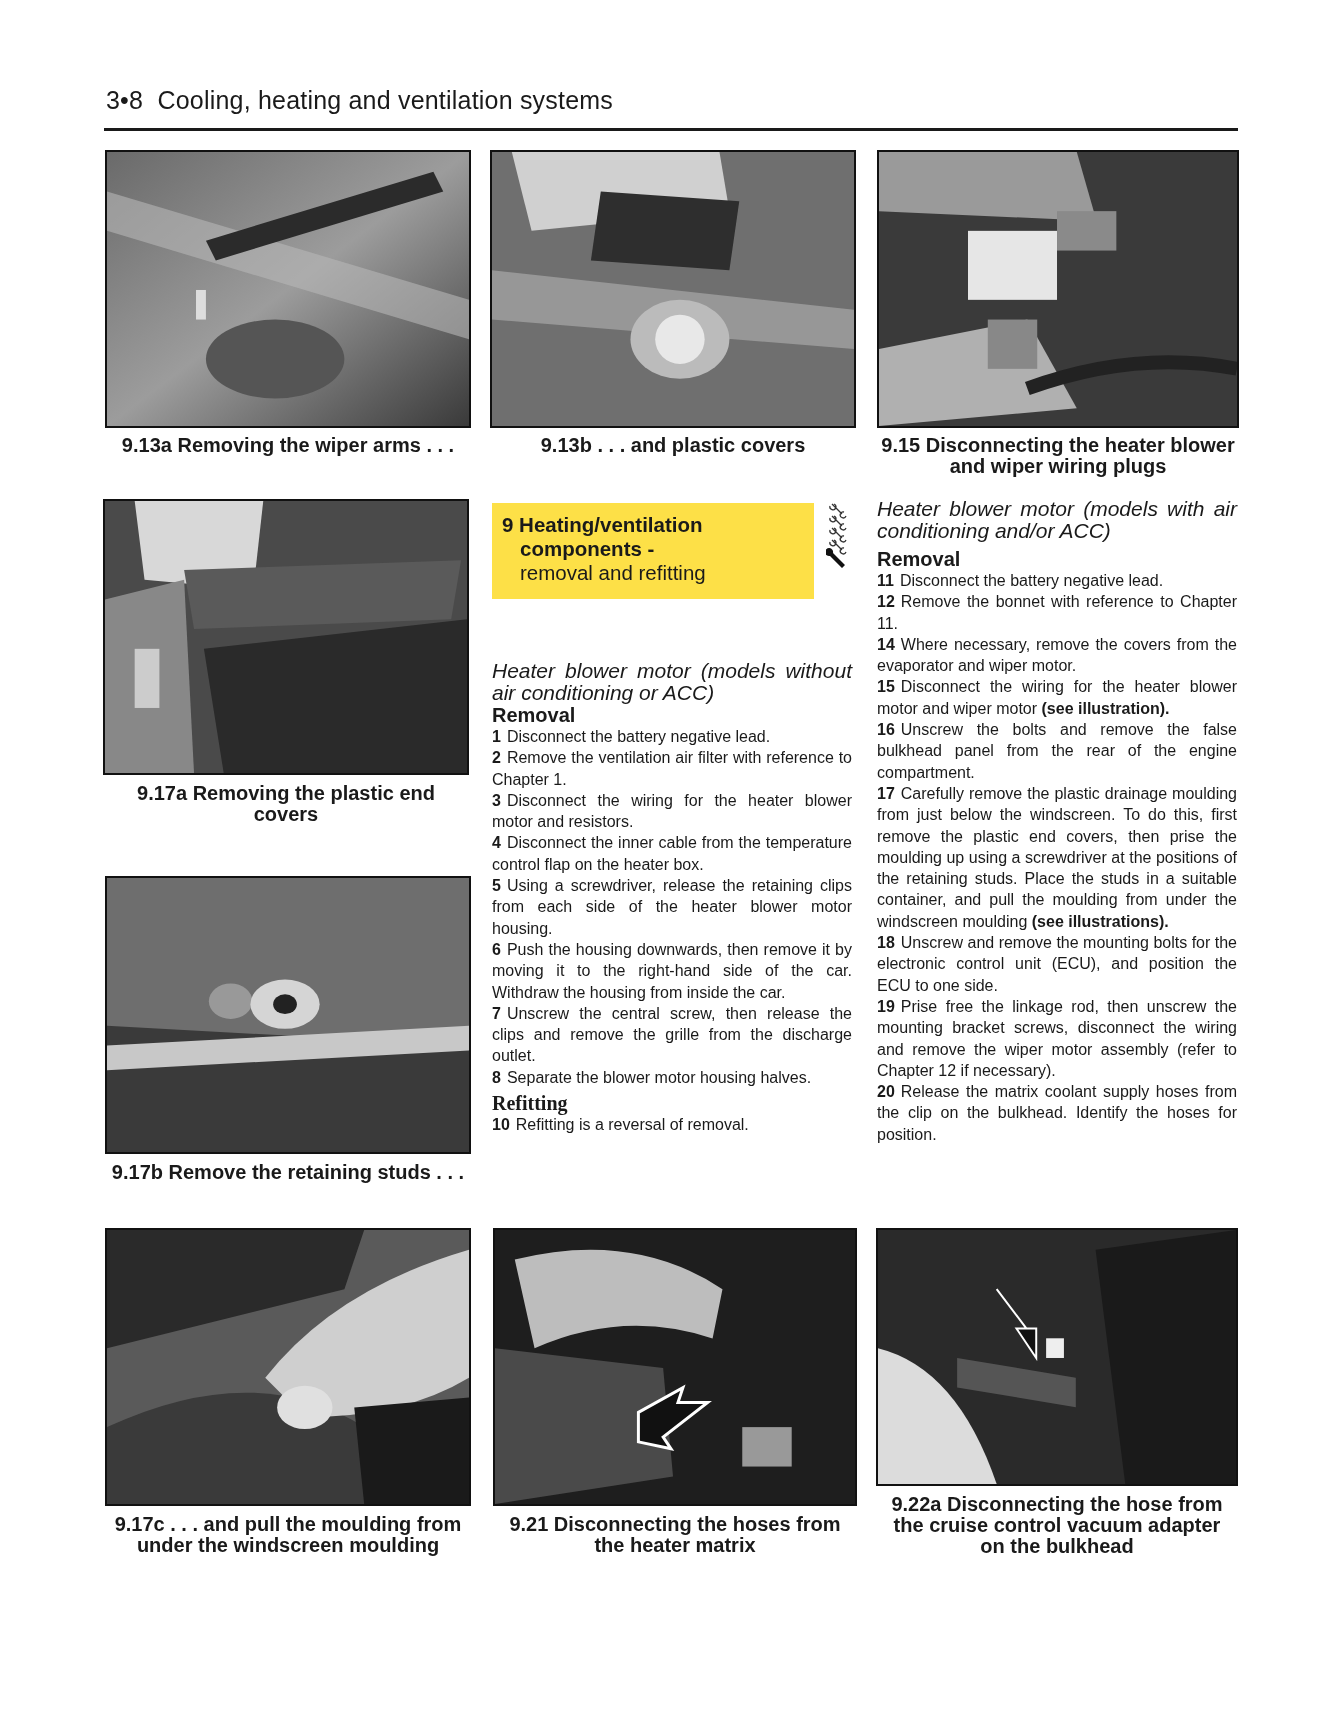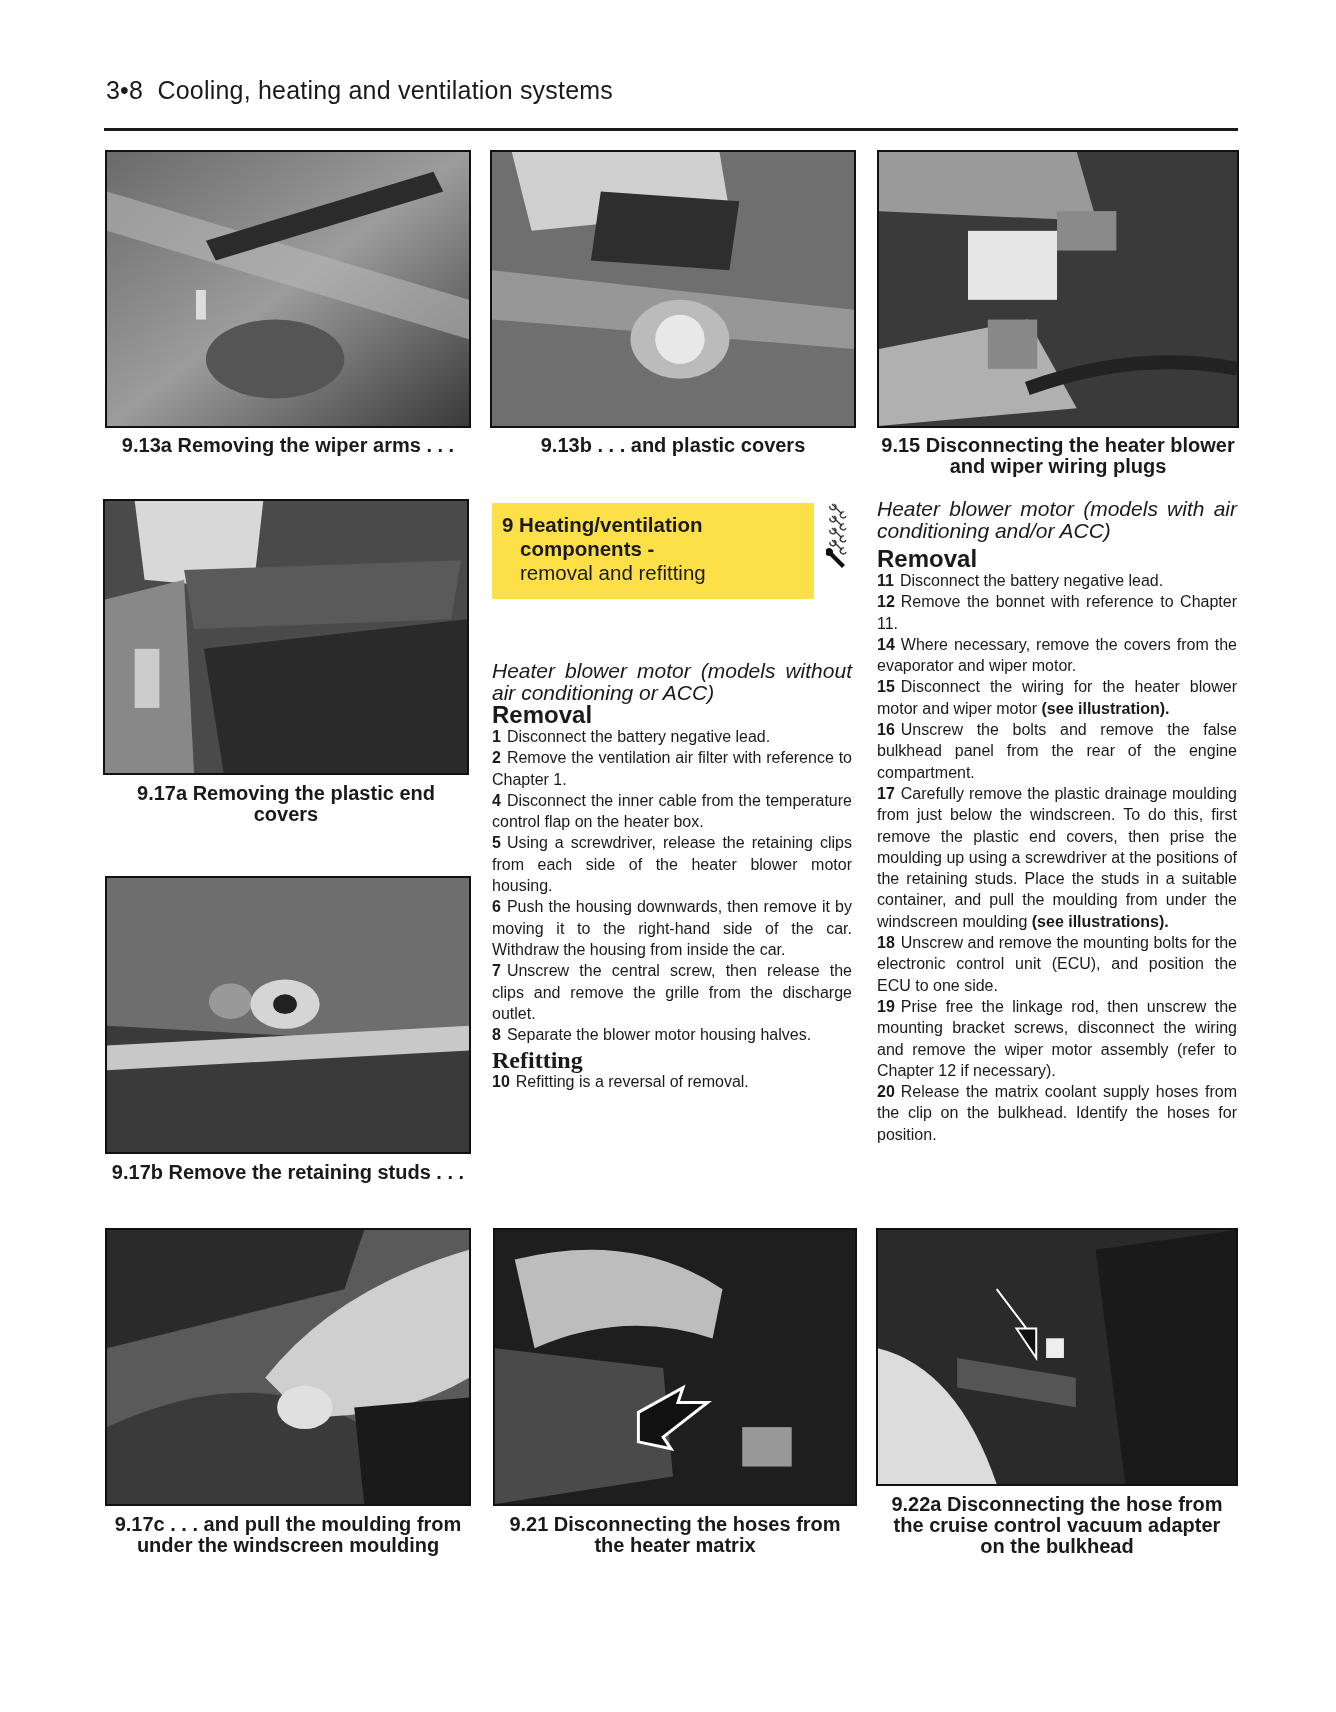--- a/index.html
+++ b/index.html
@@ -1,27 +1,27 @@
 <!DOCTYPE html>
 <html><head>
 <meta charset="utf-8">
 <style>
   html,body{margin:0;padding:0;background:#fff;}
   body{width:1336px;height:1712px;position:relative;overflow:hidden;font-family:"Liberation Sans",sans-serif;color:#1a1a1a;}
-  .header{position:absolute;left:106px;top:76px;font-size:25px;letter-spacing:0.2px;text-align:right;}
+  .header{position:absolute;left:106px;top:86px;font-size:25px;letter-spacing:0.2px;text-align:right;}
   .rule{position:absolute;left:104px;top:128px;width:1134px;height:3px;background:#1a1a1a;}
   .photo{position:absolute;border:2px solid #111;box-sizing:border-box;overflow:hidden;}
   .photo svg{width:100%;height:100%;display:block;}
   .cap{position:absolute;font-weight:bold;font-size:20px;text-align:center;line-height:21px;}
   .col{position:absolute;font-size:16px;line-height:21.3px;text-align:justify;}
   .col p{margin:0;}
   .col b.n{font-weight:bold;margin-right:6px;}
   .col .ref{font-weight:bold;}
   .sechead{font-style:italic;font-weight:normal;font-size:21px;line-height:22px;margin:0 0 10px 0;}
-  .sub{font-weight:bold;font-size:24px;margin:0 0 8px 0;line-height:22px;}
+  .sub{font-weight:bold;font-size:20px;margin:0 0 8px 0;line-height:22px;}
   .box{position:absolute;left:492px;top:503px;width:322px;height:96px;background:#fde047;}
   .box .t{position:absolute;left:10px;top:10px;font-size:20.5px;line-height:24px;}
   .box .num{font-weight:bold;}
   .box .b{font-weight:bold;}
   .box .l{font-weight:normal;}
   .wrench{position:absolute;left:826px;top:500px;width:24px;height:74px;}
 </style>
 </head>
 <body>
 
@@ -113,20 +113,21 @@
     </g>
     <path d="M4 56 l12 12 l3 -3 l-12 -12 a4 4 0 1 0 -3 3z" fill="#111"></path>
   </svg>
 </div>
 
 <div class="col" style="left:492px;top:660px;width:360px;">
   <p class="sechead">Heater blower motor (models without air conditioning or ACC)</p>
   <p class="sub">Removal</p>
   <p><b class="n">1</b><span>Disconnect the battery negative lead.</span></p>
   <p><b class="n">2</b><span>Remove the ventilation air filter with reference to Chapter 1.</span></p>
+  <p><b class="n">3</b><span>Disconnect the wiring for the heater blower motor and resistors.</span></p>
   <p><b class="n">4</b><span>Disconnect the inner cable from the temperature control flap on the heater box.</span></p>
   <p><b class="n">5</b><span>Using a screwdriver, release the retaining clips from each side of the heater blower motor housing.</span></p>
   <p><b class="n">6</b><span>Push the housing downwards, then remove it by moving it to the right-hand side of the car. Withdraw the housing from inside the car.</span></p>
   <p><b class="n">7</b><span>Unscrew the central screw, then release the clips and remove the grille from the discharge outlet.</span></p>
   <p><b class="n">8</b><span>Separate the blower motor housing halves.</span></p>
   <p class="sub" style="margin-top:4px;margin-bottom:0;font-family:Liberation Serif, serif;">Refitting</p>
   <p><b class="n">10</b><span>Refitting is a reversal of removal.</span></p>
 </div>
 
 <div class="col" style="left:877px;top:498px;width:360px;">

